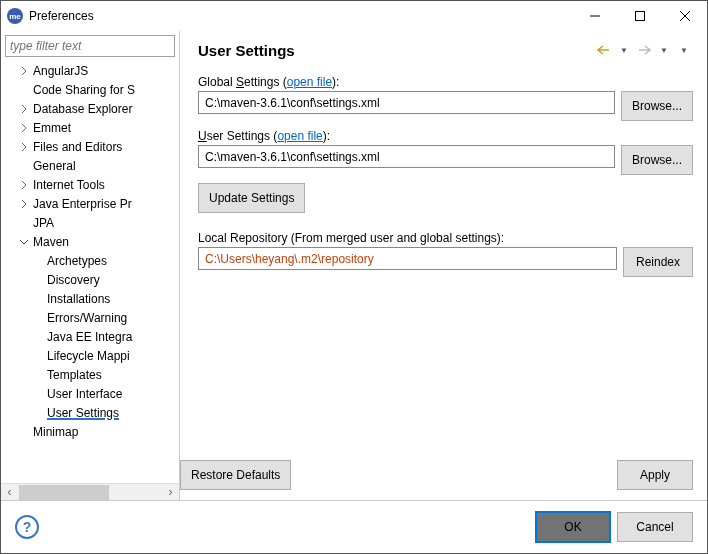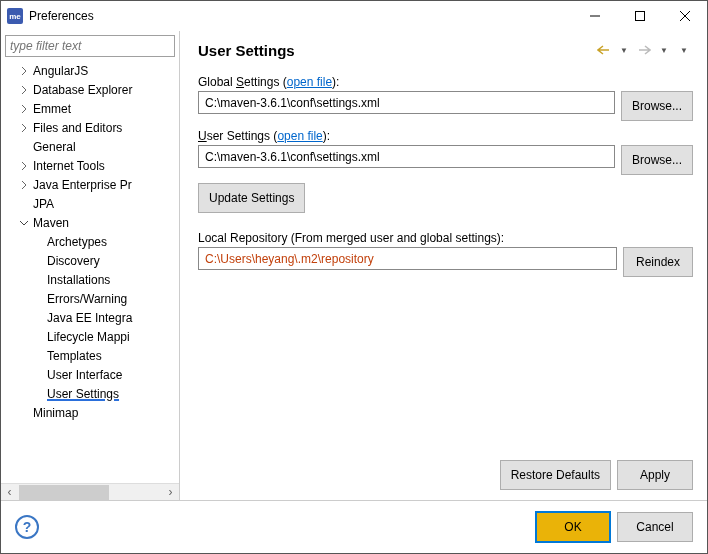--- a/index.html
+++ b/index.html
@@ -1,18 +1,18 @@
 <!DOCTYPE html>
 <html><head>
 <meta charset="utf-8">
 <style>
 *{box-sizing:border-box;margin:0;padding:0;font-family:"Segoe UI",Tahoma,sans-serif;font-size:12px;color:#000}
 body{width:708px;height:554px;border:1px solid #555;background:#fff;display:flex;flex-direction:column;overflow:hidden}
 .titlebar{height:30px;background:#fff;display:flex;align-items:center;padding:0 0 0 6px}
-.titlebar .appicon{width:16px;height:16px;background:#3b5bb0;color:#fff;font-size:8px;font-weight:bold;display:flex;align-items:center;justify-content:center;border-radius:2px;margin-right:6px}
+.titlebar .appicon{width:16px;height:16px;background:#3b5bb0;color:#fff;font-size:8px;font-weight:bold;display:flex;align-items:center;justify-content:center;border-radius:8px;margin-right:6px}
 .titlebar .title{flex:1}
 .titlebar .winbtn{width:45px;height:30px;display:flex;align-items:center;justify-content:center}
 .titlebar .winbtn svg{width:10px;height:10px}
 .body{flex:1;display:flex;min-height:0}
 .sidebar{width:179px;border-right:1px solid #ccc;display:flex;flex-direction:column;background:#fff}
 .filter{margin:4px;height:22px;border:1px solid #a0a0a0;display:flex;align-items:center}
 .filter input{border:none;outline:none;width:100%;padding:0 4px;color:#4d7c0f;font-style:italic}
 .tree{flex:1;overflow:hidden;padding-left:2px}
 .tree-row{height:19px;display:flex;align-items:center;white-space:nowrap}
 .tree-row .arrow{width:14px;display:flex;justify-content:center;align-items:center;color:#666}
@@ -27,24 +27,24 @@
 .header h1{font-size:15px;font-weight:600;flex:1}
 .navbtn{width:18px;height:18px;display:flex;align-items:center;justify-content:center;margin-left:2px}
 .triangledown{font-size:8px;color:#555}
 .content{padding:8px 14px 0 18px;flex:1}
 .field-row{margin-bottom:4px}
 .field-label{margin-bottom:2px}
 .field-label a{color:#0066cc;text-decoration:underline}
 .input-row{display:flex;gap:6px;margin-bottom:8px}
 .input-row input{flex:1;height:23px;border:1px solid #888;padding:0 6px;background:#fff}
 .btn{height:25px;border:1px solid #adadad;background:#e1e1e1;padding:14px 10px;min-width:70px;display:flex;align-items:center;justify-content:center;cursor:default}
-.btn.default{border:2px solid #0078d7;background:#eab308}
+.btn.default{border:2px solid #0078d7;background:#737373}
 .update-row{margin-bottom:18px}
 .update-row .btn{display:inline-flex}
-.bottom-buttons{display:flex;justify-content:flex-end;gap:6px;padding:0 14px 10px 0}
+.bottom-buttons{display:flex;justify-content:space-between;gap:6px;padding:0 14px 10px 0}
 .footer{border-top:1px solid #ccc;padding:10px 14px;display:flex;align-items:center}
 .footer .help{width:24px;height:24px;border:2px solid #3a76c4;border-radius:50%;color:#3a76c4;display:flex;align-items:center;justify-content:center;font-weight:bold;font-size:14px}
 .footer .spacer{flex:1}
 .footer .btn{min-width:76px}
 .u-key{text-decoration:underline}
 .hl-under{border-bottom:3px solid #2a8fe6}
 </style>
 </head>
 <body>
 
@@ -79,20 +79,25 @@
           <span class="indent"></span>
           <span class="arrow">
             <svg width="8" height="8" viewBox="0 0 8 8">
               <path d="M2 0 L6 4 L2 8" fill="none" stroke="#666"></path>
             </svg>
           </span>
           <span class="label">AngularJS</span>
         </div>
         <div class="tree-row">
           <span class="indent"></span>
+          <span class="arrow"></span>
+          <span class="label">Code Sharing for S</span>
+        </div>
+        <div class="tree-row">
+          <span class="indent"></span>
           <span class="arrow">
             <svg width="8" height="8" viewBox="0 0 8 8">
               <path d="M2 0 L6 4 L2 8" fill="none" stroke="#666"></path>
             </svg>
           </span>
           <span class="label">Database Explorer</span>
         </div>
         <div class="tree-row">
           <span class="indent"></span>
           <span class="arrow">

